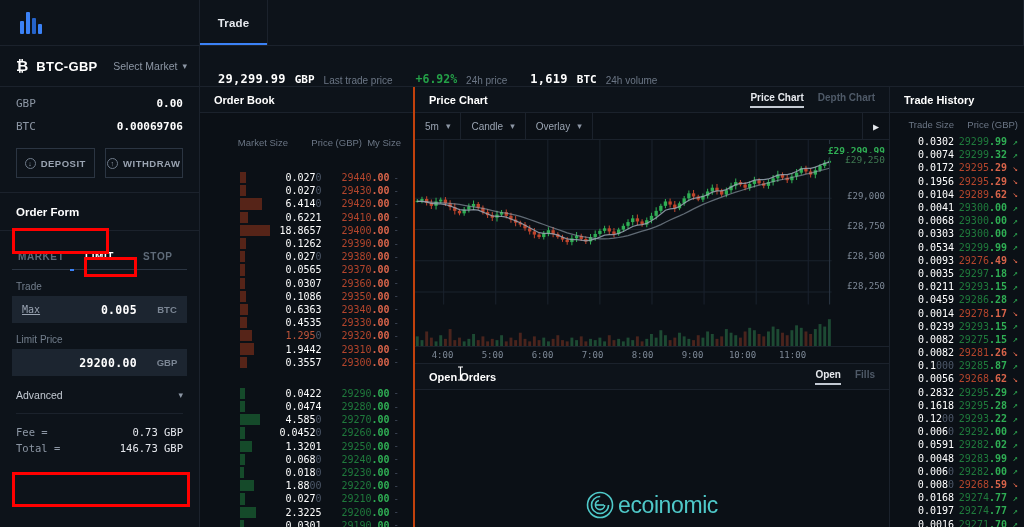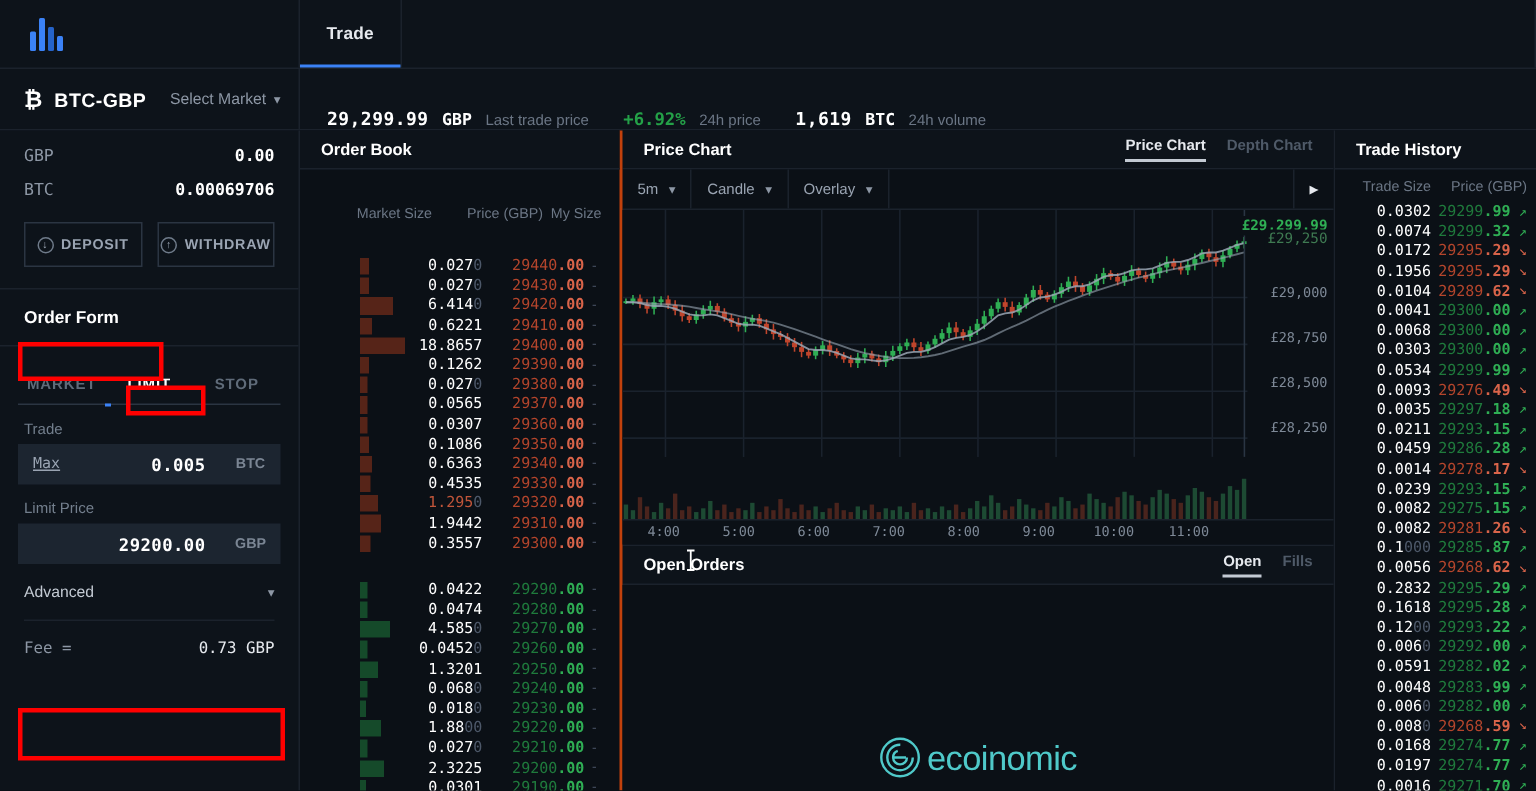--- a/index.html
+++ b/index.html
@@ -267,20 +267,24 @@
       <div class="advanced">
         <span>Advanced</span>
         <span class="caret">▾</span>
       </div>
       <div class="thin-sep"></div>
 
       <div class="totals">
         <div class="tot-row">
           <span class="tot-lbl">Fee =</span>
           <span class="tot-val">0.73 GBP</span>
+        </div>
+        <div class="tot-row">
+          <span class="tot-lbl">Total =</span>
+          <span class="tot-val">146.73 GBP</span>
         </div>
       </div>
 
     </div>
 
     <div class="ob">
       <div class="panel-head">Order Book</div>
       <div class="ob-cols">
         <span class="ob-c1">Market Size</span>
         <span class="ob-c2">Price (GBP)</span>

